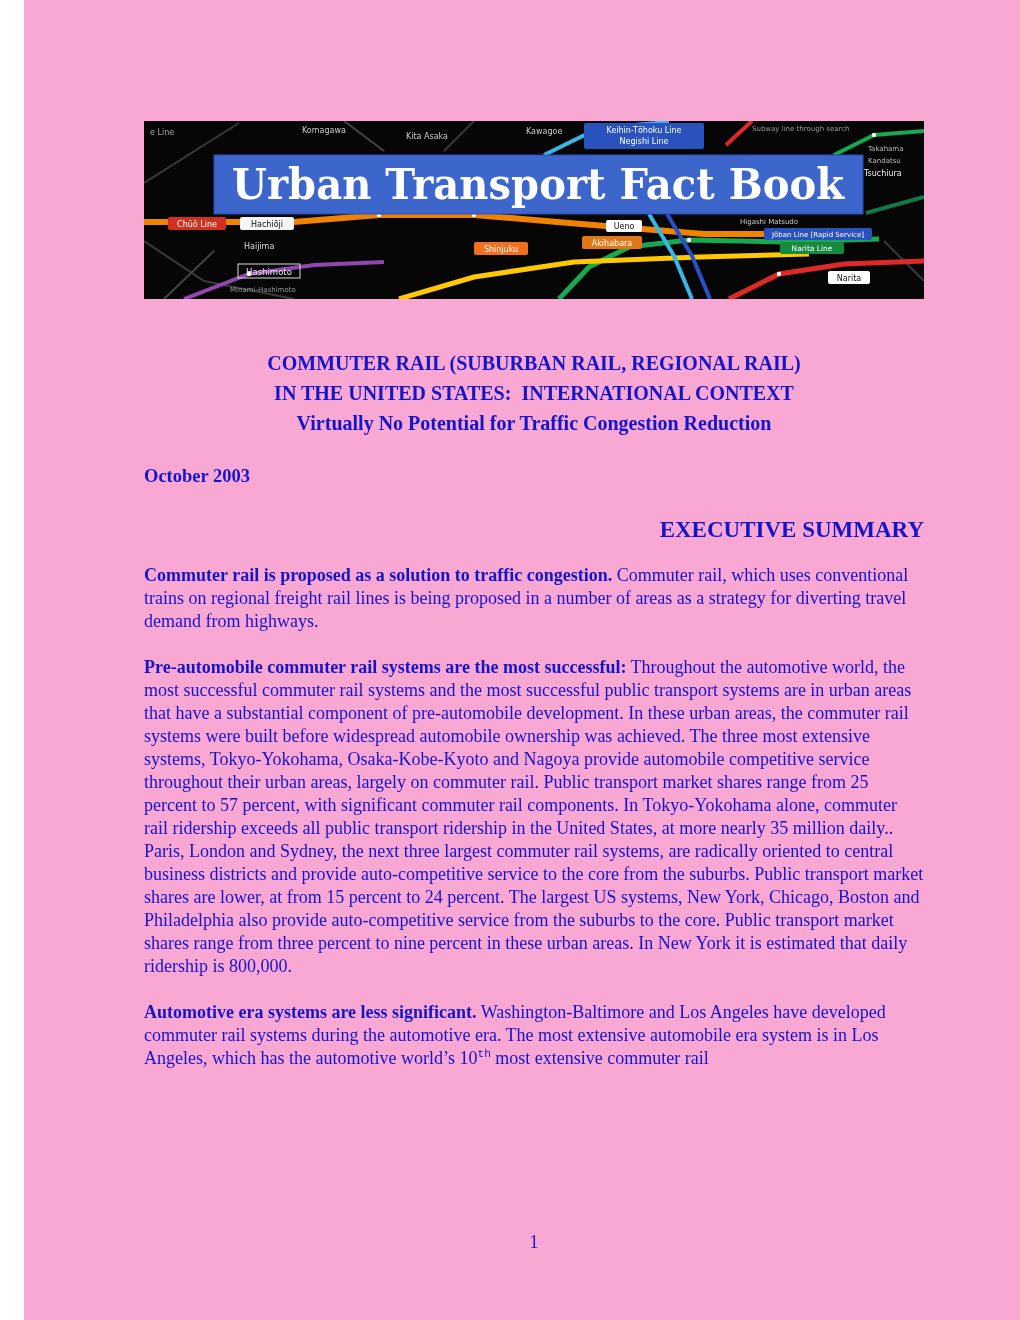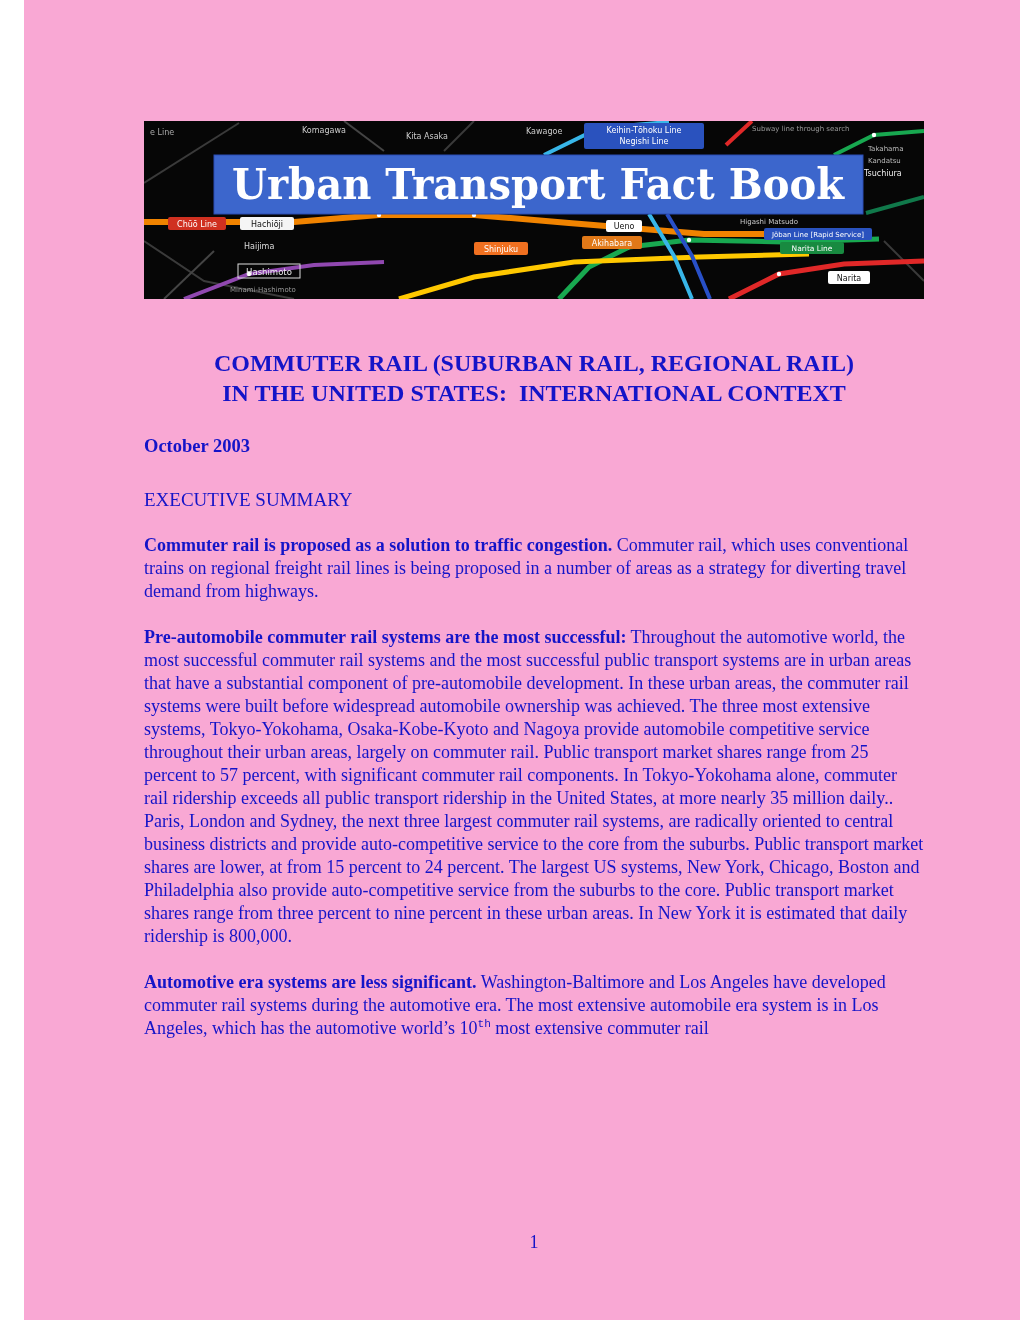--- a/index.html
+++ b/index.html
@@ -24,36 +24,36 @@
   .content {
     position: absolute;
     left: 120px;
     top: 299px;
     width: 780px;
   }
   .title {
     margin-top: 49px;
     text-align: center;
     font-weight: bold;
-    font-size: 24px;
+    font-size: 20px;
     line-height: 30px;
     color: #1414c8;
   }
   .date {
     margin-top: 27px;
     text-align: left;
     font-weight: bold;
     font-size: 18.5px;
     line-height: 23px;
   }
   .section-heading {
     margin-top: 30px;
-    text-align: left;
-    font-weight: normal;
-    font-size: 19px;
+    text-align: right;
+    font-weight: bold;
+    font-size: 23px;
     line-height: 23px;
   }
   p.body-para {
     margin: 23px 0 0 0;
     font-size: 18px;
     line-height: 23px;
     text-align: left;
   }
   .lead { font-weight: bold; }
   sup { font-size: 0.62em; vertical-align: super; line-height: 0; font-family: Liberation Mono, monospace; }
@@ -145,20 +145,21 @@
 
       <rect x="70" y="34" width="649" height="59" fill="#3c66cc" stroke="#2a4db4" stroke-width="1"></rect>
       <text x="394" y="78" text-anchor="middle" font-size="42" font-weight="bold" font-family="DejaVu Serif, serif" fill="#ffffff" textLength="612" lengthAdjust="spacingAndGlyphs">Urban Transport Fact Book</text>
     </svg>
   </div>
 
   <div class="content">
     <div class="title">
       <div>COMMUTER RAIL (SUBURBAN RAIL, REGIONAL RAIL)</div>
       <div>IN THE UNITED STATES:&nbsp; INTERNATIONAL CONTEXT</div>
+      <div>Virtually No Potential for Traffic Congestion Reduction</div>
     </div>
 
     <div class="date">October 2003</div>
 
     <div class="section-heading">EXECUTIVE SUMMARY</div>
 
 
     <p class="body-para"><span class="lead">Commuter rail is proposed as a solution to traffic congestion.</span><span> Commuter rail, which uses conventional trains on regional freight rail lines is being proposed in a number of areas as a strategy for diverting travel demand from highways.</span></p>
 
     <p class="body-para"><span class="lead">Pre-automobile commuter rail systems are the most successful:</span><span> Throughout the automotive world, the most successful commuter rail systems and the most successful public transport systems are in urban areas that have a substantial component of pre-automobile development. In these urban areas, the commuter rail systems were built before widespread automobile ownership was achieved. The three most extensive systems, Tokyo-Yokohama, Osaka-Kobe-Kyoto and Nagoya provide automobile competitive service throughout their urban areas, largely on commuter rail. Public transport market shares range from 25 percent to 57 percent, with significant commuter rail components. In Tokyo-Yokohama alone, commuter rail ridership exceeds all public transport ridership in the United States, at more nearly 35 million daily.. Paris, London and Sydney, the next three largest commuter rail systems, are radically oriented to central business districts and provide auto-competitive service to the core from the suburbs. Public transport market shares are lower, at from 15 percent to 24 percent. The largest US systems, New York, Chicago, Boston and Philadelphia also provide auto-competitive service from the suburbs to the core. Public transport market shares range from three percent to nine percent in these urban areas. In New York it is estimated that daily ridership is 800,000.</span></p>

